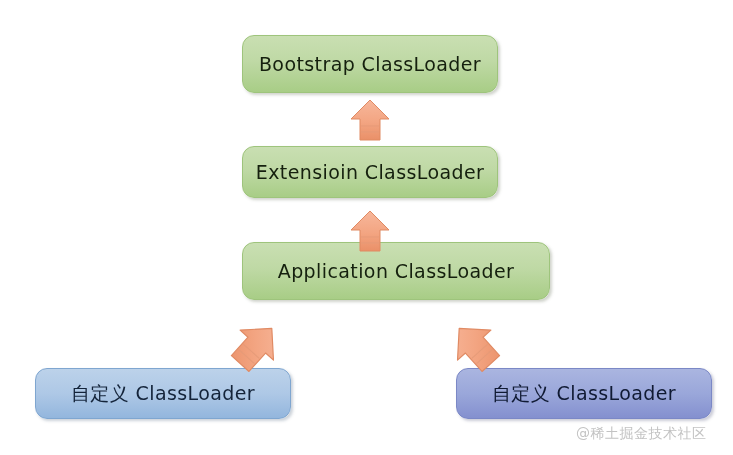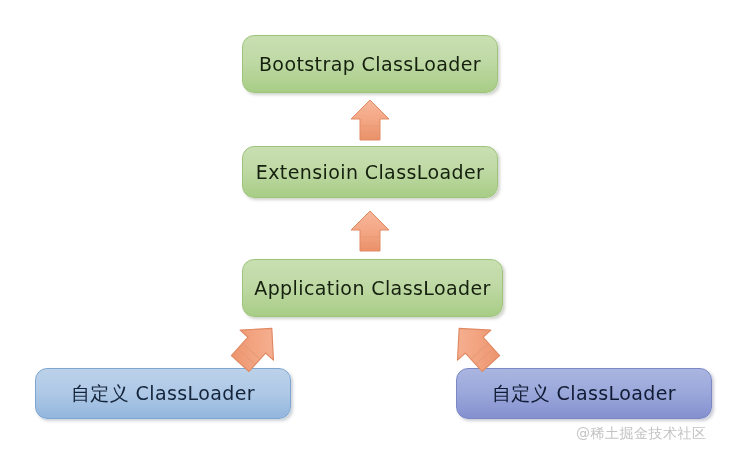--- a/index.html
+++ b/index.html
@@ -91,21 +91,21 @@
 <div id="canvas">
 
   <div class="node node-green" style="left:242px; top:35px; width:256px; height:58px;">
     <span class="label">Bootstrap ClassLoader</span>
   </div>
 
   <div class="node node-green" style="left:242px; top:146px; width:256px; height:52px;">
     <span class="label">Extensioin ClassLoader</span>
   </div>
 
-  <div class="node node-green" style="left:242px; top:259px; width:261px; height:58px;">
+  <div class="node node-green" style="left:242px; top:242px; width:308px; height:58px;">
     <span class="label">Application ClassLoader</span>
   </div>
 
   <div class="node node-blue-light" style="left:35px; top:368px; width:256px; height:51px;">
     <span class="label">自定义 ClassLoader</span>
   </div>
 
   <div class="node node-blue-dark" style="left:456px; top:368px; width:256px; height:51px;">
     <span class="label">自定义 ClassLoader</span>
   </div>

